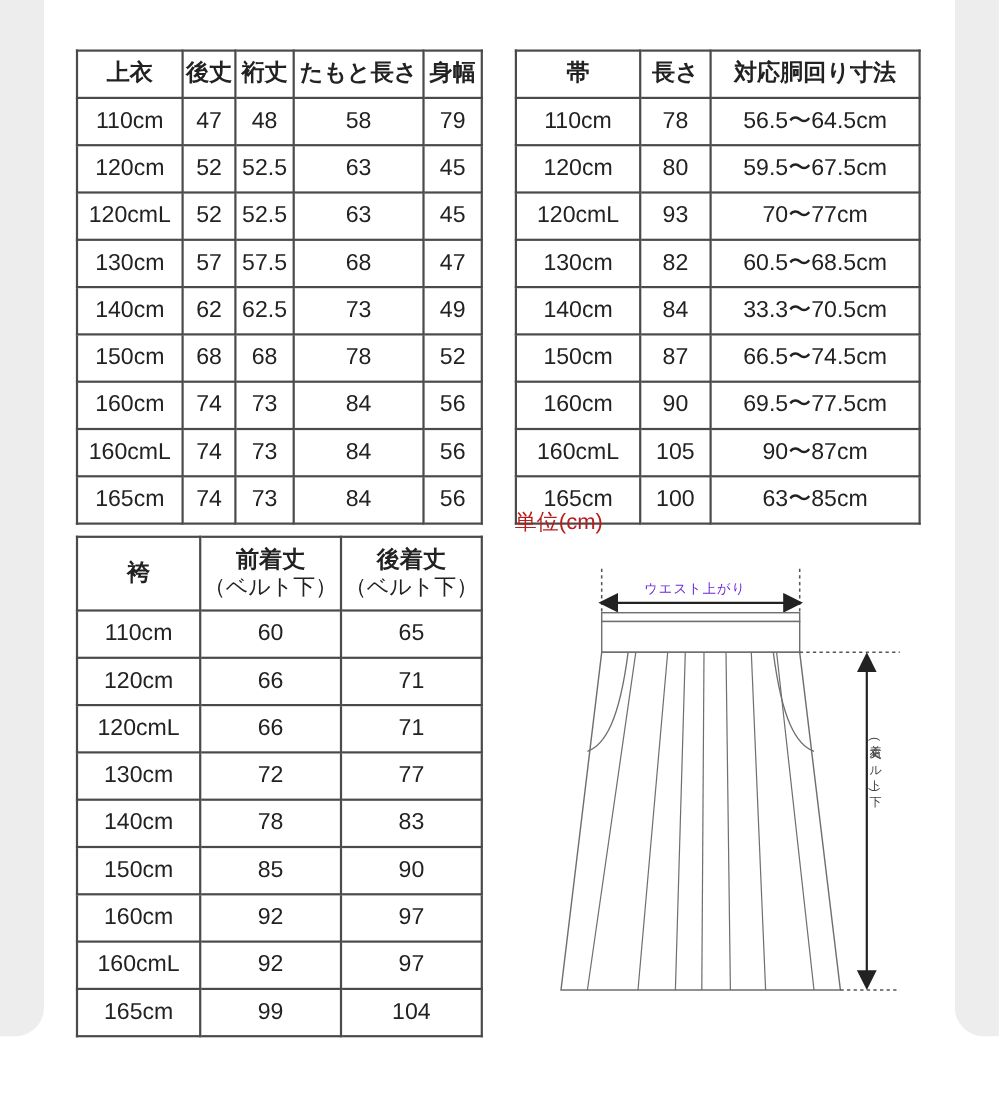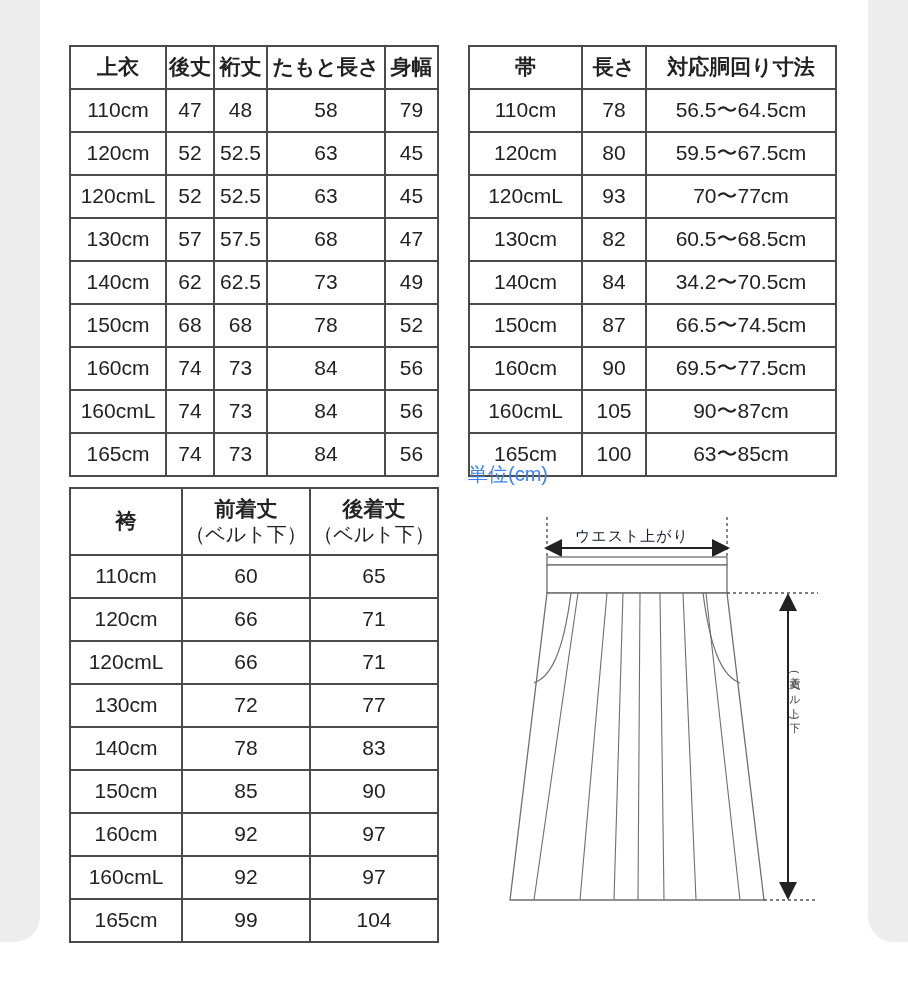--- a/index.html
+++ b/index.html
@@ -61,37 +61,37 @@
   #t-hakama th{height:65px;}
   #t-hakama col.h0{width:112px}
   #t-hakama col.h1{width:128px}
   #t-hakama col.h2{width:128px}
 
   .subline{display:block;font-size:20px;font-weight:500;margin-top:1px;}
   .maintext{display:block;font-size:21px;}
 
   .unit-note{
     position:absolute;left:468px;top:461px;
-    font-size:20px;color:#3b82f6;font-weight:500;
+    font-size:20px;color:#b91c1c;font-weight:500;
   }
 
   
   .diagram{
     position:absolute;left:468px;top:505px;width:380px;height:420px;
   }
   .diagram svg{display:block;}
   .vlabel{
     position:absolute;left:787px;top:668px;
     writing-mode:vertical-rl;
     font-size:11px;letter-spacing:1px;
     color:#444;
   }
   .hlabel{
     position:absolute;left:537px;top:527px;width:190px;
-    text-align:center;font-size:15px;letter-spacing:1px;color:#0f172a;
+    text-align:center;font-size:12px;letter-spacing:1px;color:#6d28d9;
   }
 </style>
 </head>
 <body>
 
 <div class="gutter left"></div>
 <div class="gutter right"></div>
 
 <div class="sheet"></div>
 
@@ -209,21 +209,21 @@
         <td>70〜77cm</td>
       </tr>
     <tr>
         <td>130cm</td>
         <td>82</td>
         <td>60.5〜68.5cm</td>
       </tr>
     <tr>
         <td>140cm</td>
         <td>84</td>
-        <td>34.2〜70.5cm</td>
+        <td>33.3〜70.5cm</td>
       </tr>
     <tr>
         <td>150cm</td>
         <td>87</td>
         <td>66.5〜74.5cm</td>
       </tr>
     <tr>
         <td>160cm</td>
         <td>90</td>
         <td>69.5〜77.5cm</td>

